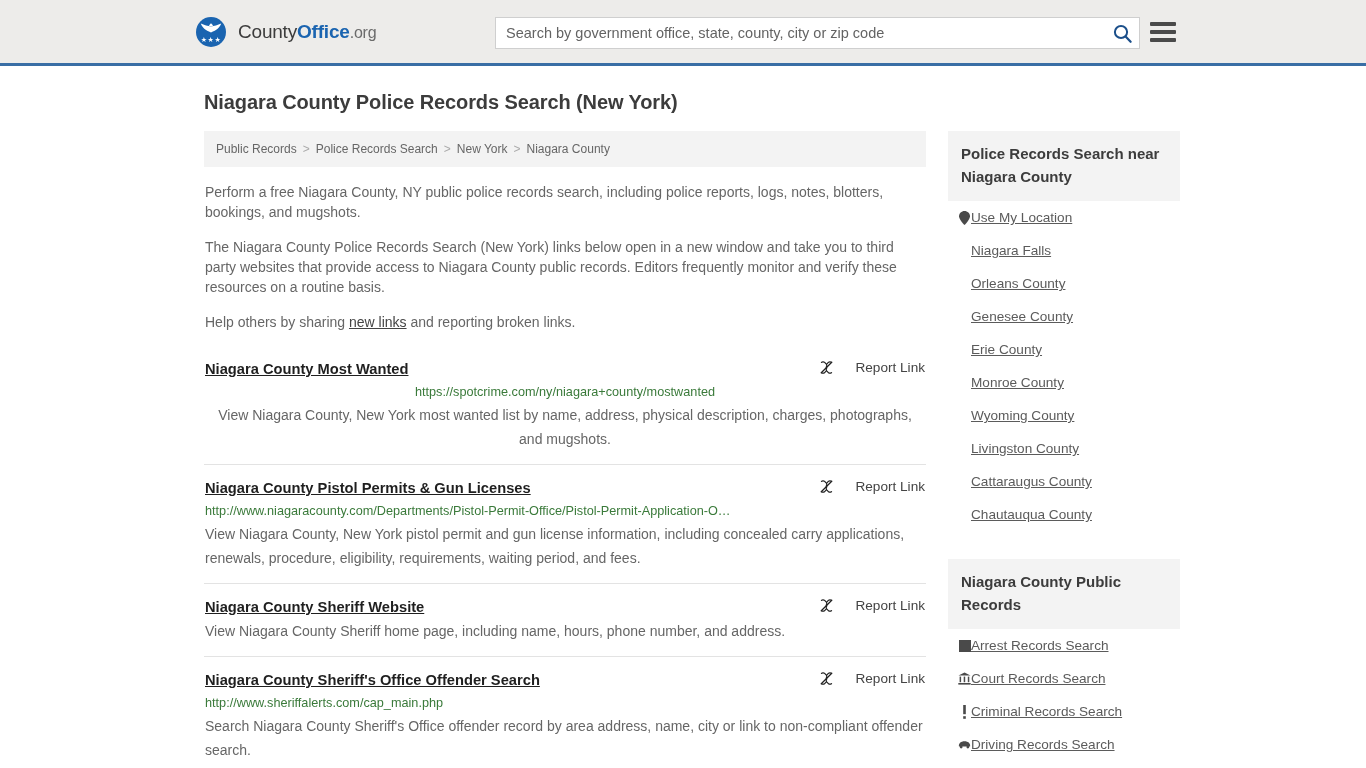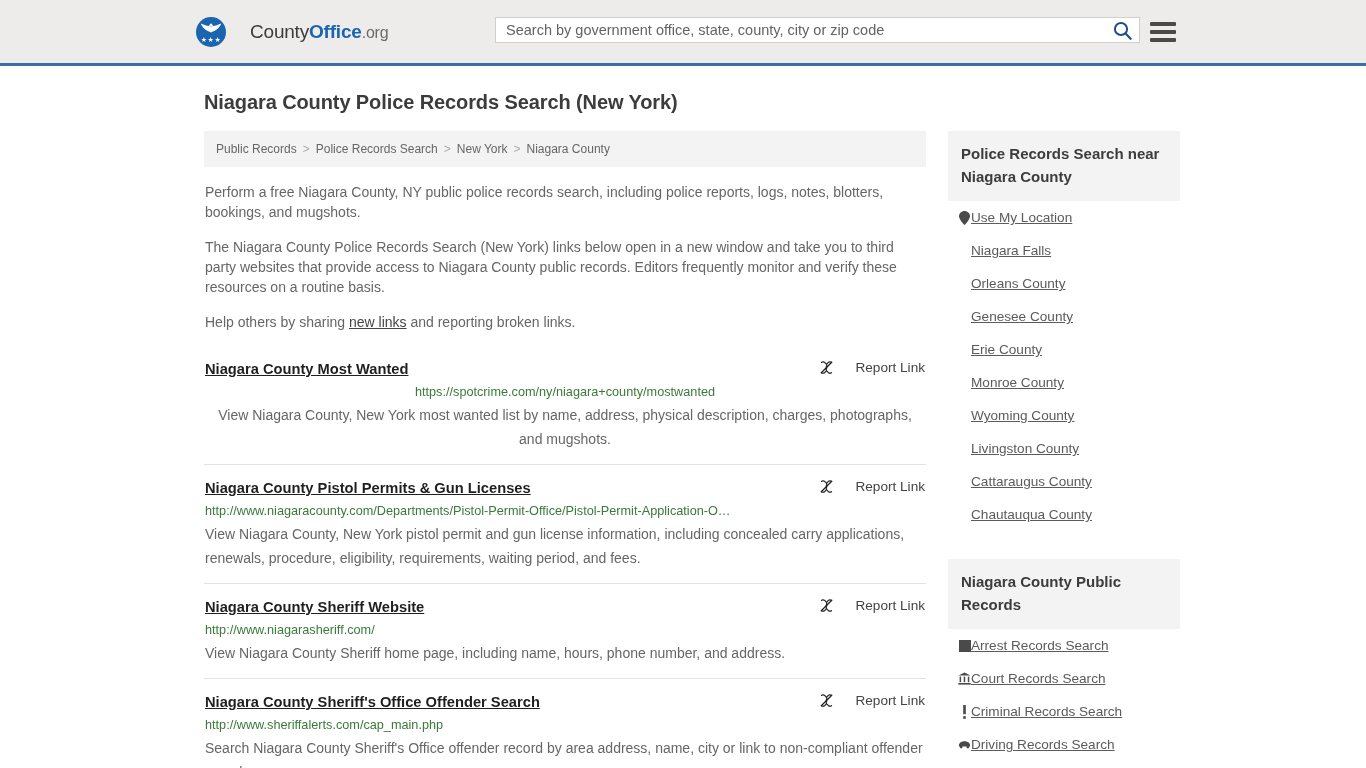--- a/index.html
+++ b/index.html
@@ -18,21 +18,21 @@
     background: #edecea;
     border-bottom: 3px solid #3a6ea5;
     display: flex;
     align-items: center;
     position: relative;
   }
   #logo-block {
     display: flex;
     align-items: center;
     margin-left: 196px;
-    gap: 24px;
+    gap: 12px;
   }
   #logo-mark {
     width: 30px; height: 30px;
     border-radius: 50%;
     background: #1a64b0;
     position: relative;
     flex: none;
   }
   #logo-mark .eagle {
     position: absolute; top: 5px; left: 4px;
@@ -51,21 +51,21 @@
     letter-spacing: -0.2px;
     white-space: nowrap;
   }
   #logo-text .w1 { color: #3c3c3c; }
   #logo-text .w2 { color: #1a64b0; font-weight: bold; }
   #logo-text .w3 { color: #6b6b6b; font-size: 16px; }
 
   #search-wrap {
     position: absolute;
     left: 495px; top: 17px;
-    width: 645px; height: 26px;
+    width: 645px; height: 32px;
     background: #ffffff;
     border: 1px solid #cfcfcf;
     display: flex;
     align-items: center;
   }
   #search-input {
     flex: 1;
     border: none;
     outline: none;
     background: transparent;
@@ -319,21 +319,20 @@
                 <svg width="15" height="15" viewBox="0 0 16 16">
                   <path d="M2.6 2.6 a2.4 2.4 0 0 1 3.4 0 l1.6 1.6 a2.4 2.4 0 0 1 0 3.4" fill="none" stroke="#1f1f1f" stroke-width="1.3" stroke-linecap="round"></path>
                   <path d="M13.4 13.4 a2.4 2.4 0 0 1 -3.4 0 l-1.6 -1.6 a2.4 2.4 0 0 1 0 -3.4" fill="none" stroke="#1f1f1f" stroke-width="1.3" stroke-linecap="round"></path>
                   <path d="M13.4 2.6 a2.4 2.4 0 0 0 -3.4 0 l-1.6 1.6" fill="none" stroke="#1f1f1f" stroke-width="1.3" stroke-linecap="round"></path>
                   <path d="M2.6 13.4 a2.4 2.4 0 0 0 3.4 0 l1.6 -1.6" fill="none" stroke="#1f1f1f" stroke-width="1.3" stroke-linecap="round"></path>
                   <line x1="13.6" y1="2.4" x2="2.4" y2="13.6" stroke="#1f1f1f" stroke-width="1.3" stroke-linecap="round"></line>
                 </svg>
                 <span>Report Link</span>
               </span>
             </div>
-            <div class="result-url">http://www.niagarasheriff.com/</div>
             <div class="result-desc">View Niagara County Sheriff home page, including name, hours, phone number, and address.</div>
           </div>
           <div class="result">
             <div class="result-head">
               <a class="result-title" href="#">Niagara County Sheriff's Office Offender Search</a>
               <span class="report-link">
                 <svg width="15" height="15" viewBox="0 0 16 16">
                   <path d="M2.6 2.6 a2.4 2.4 0 0 1 3.4 0 l1.6 1.6 a2.4 2.4 0 0 1 0 3.4" fill="none" stroke="#1f1f1f" stroke-width="1.3" stroke-linecap="round"></path>
                   <path d="M13.4 13.4 a2.4 2.4 0 0 1 -3.4 0 l-1.6 -1.6 a2.4 2.4 0 0 1 0 -3.4" fill="none" stroke="#1f1f1f" stroke-width="1.3" stroke-linecap="round"></path>
                   <path d="M13.4 2.6 a2.4 2.4 0 0 0 -3.4 0 l-1.6 1.6" fill="none" stroke="#1f1f1f" stroke-width="1.3" stroke-linecap="round"></path>

